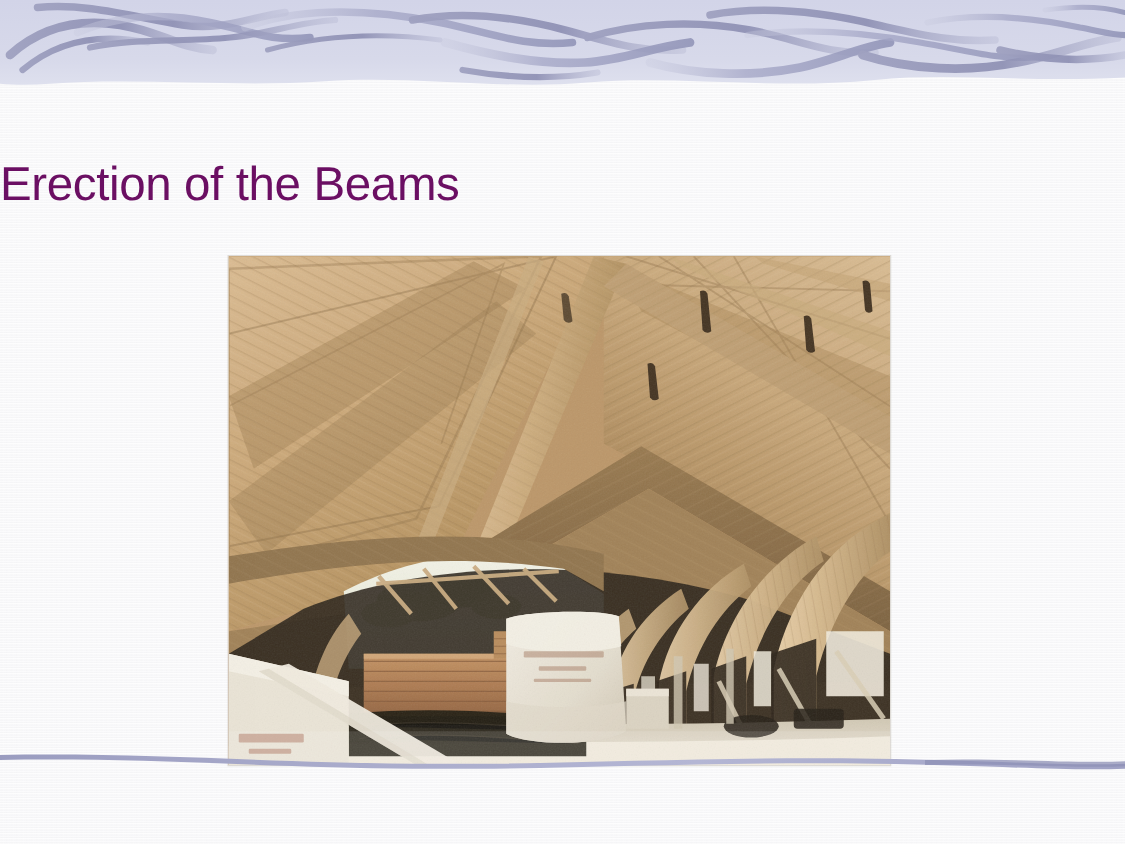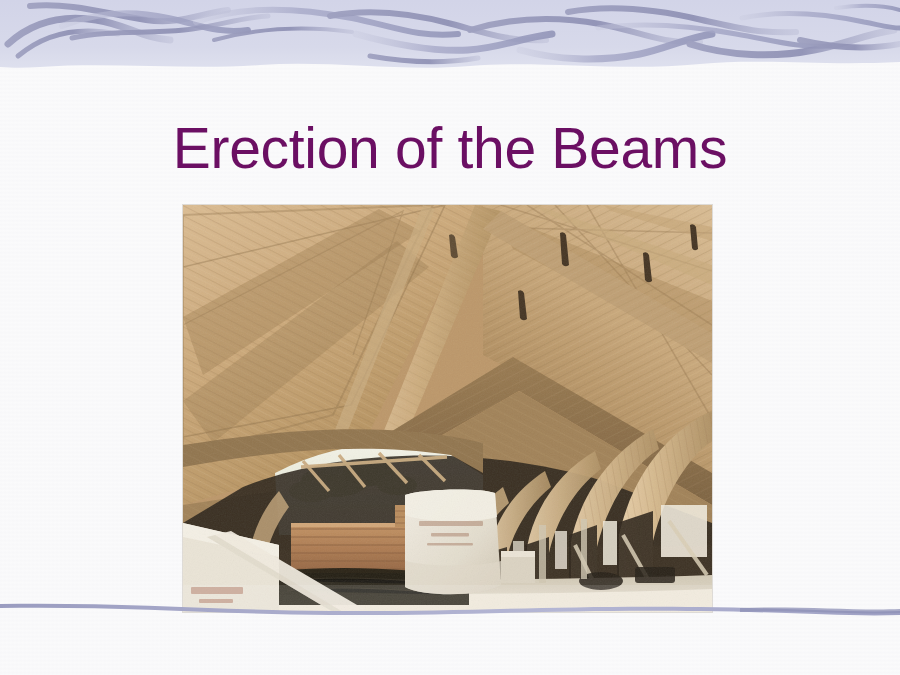--- a/index.html
+++ b/index.html
@@ -67,22 +67,21 @@
     pointer-events: none;
   }
   .bottom-wave svg { display: block; }
 
   
   .title {
     position: absolute;
     left: 0;
     top: 118px;
     width: 900px;
-    text-align: center;
-    font-size: 57px;
+    font-size: 38px;
     line-height: 60px;
     font-weight: 400;
     letter-spacing: -0.3px;
     color: #6b0f63;
     white-space: nowrap;
   }
 
   
   .photo {
     position: absolute;

